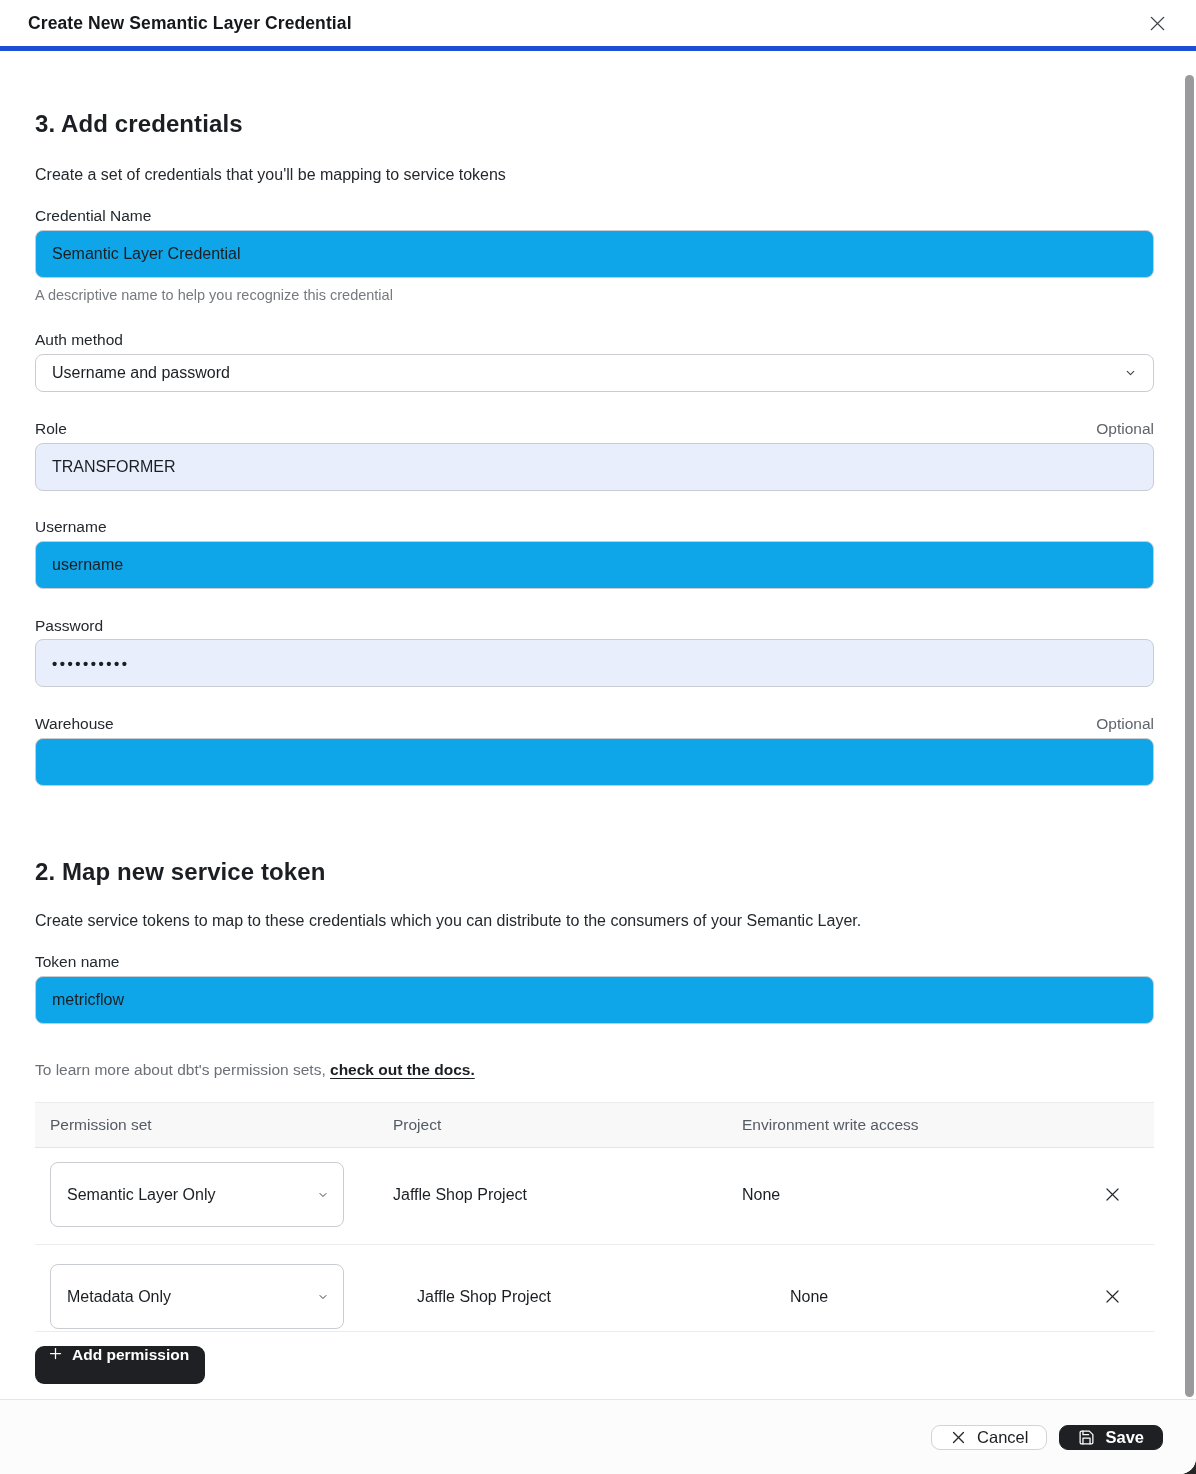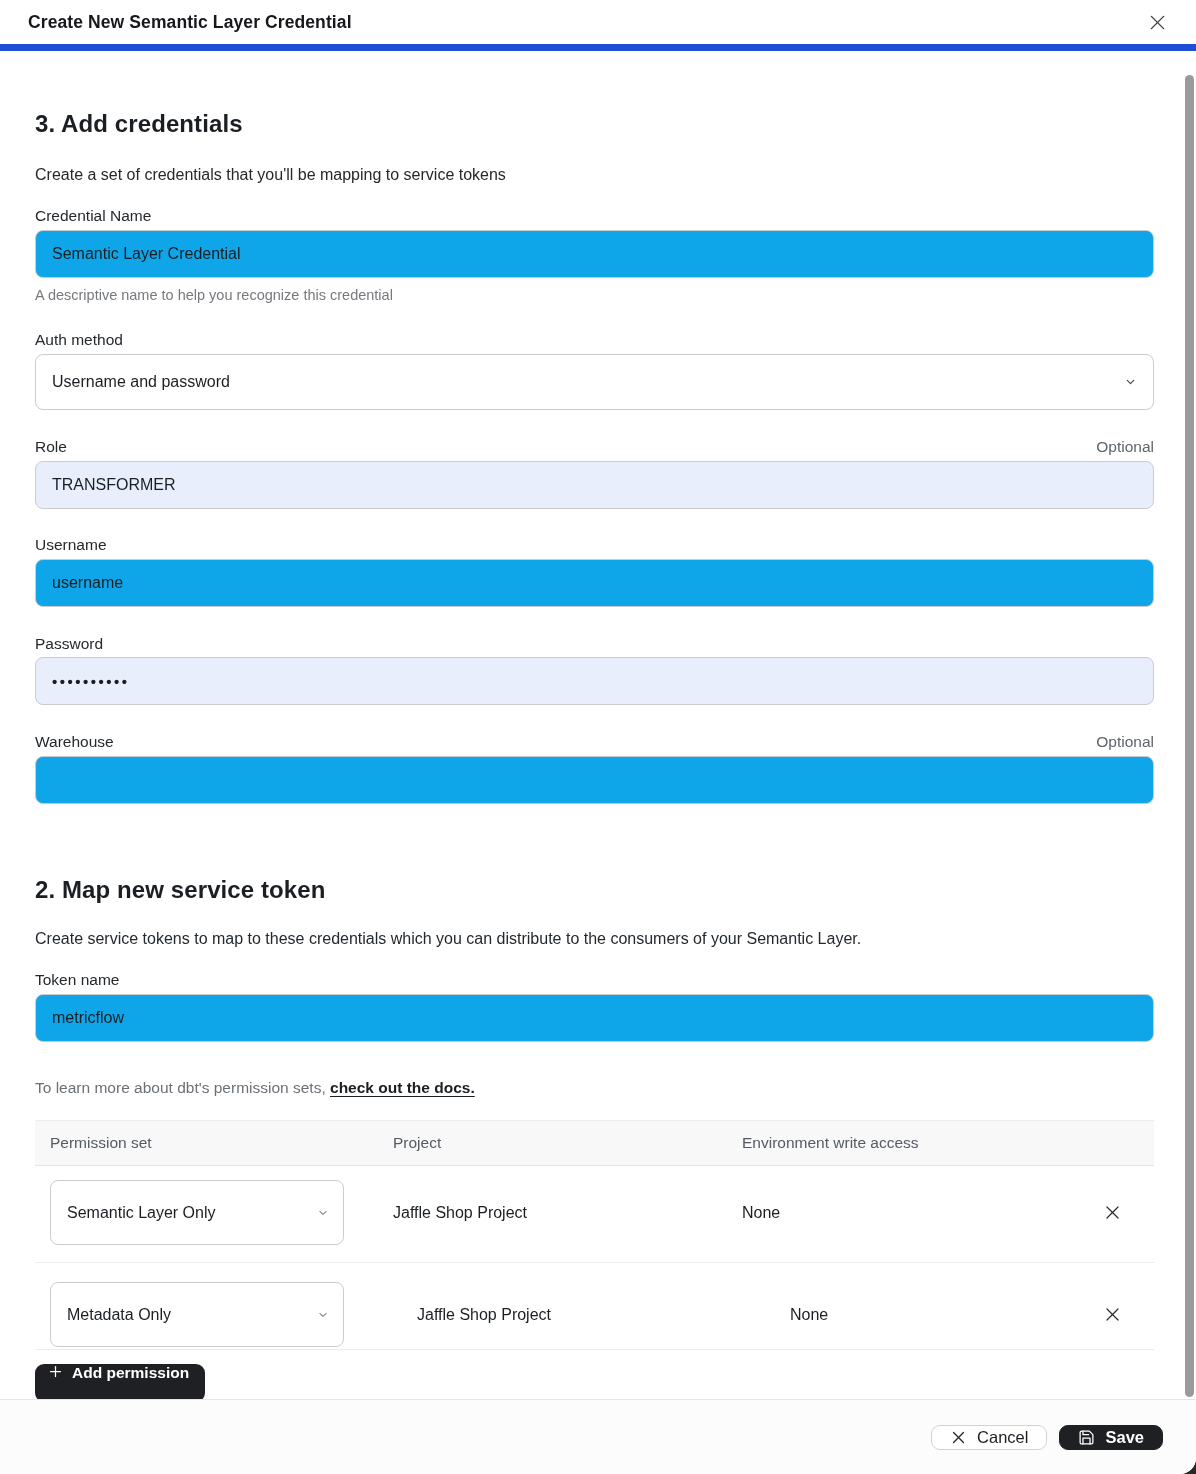--- a/index.html
+++ b/index.html
@@ -20,21 +20,21 @@
     flex-direction: column;
   }
   
   .modal-header {
     height: 51px;
     flex: 0 0 51px;
     display: flex;
     align-items: center;
     justify-content: space-between;
     padding: 0 26px 0 28px;
-    border-bottom: 7px solid #1d4ed8;
+    border-bottom: 5px solid #1d4ed8;
     background: #fff;
   }
   .modal-title {
     font-size: 17.5px;
     font-weight: 700;
     color: #16181b;
     letter-spacing: .1px;
   }
   .icon-btn {
     background: none;
@@ -104,21 +104,21 @@
     font-size: 14.5px;
     line-height: 17px;
     color: #76797e;
   }
   .mt-label       { margin-top: 26px; }
   .mt-label-lg    { margin-top: 27px; }
   .mt-label-first { margin-top: 21px; }
   
   .select-box {
     position: relative;
-    height: 56px;
+    height: 38px;
     margin-top: 5px;
     border: 1px solid #c9ccd0;
     border-radius: 8px;
     background: #fff;
     display: flex;
     align-items: center;
     padding: 0 40px 0 16px;
     font-size: 16px;
     color: #1b1f23;
     cursor: pointer;

